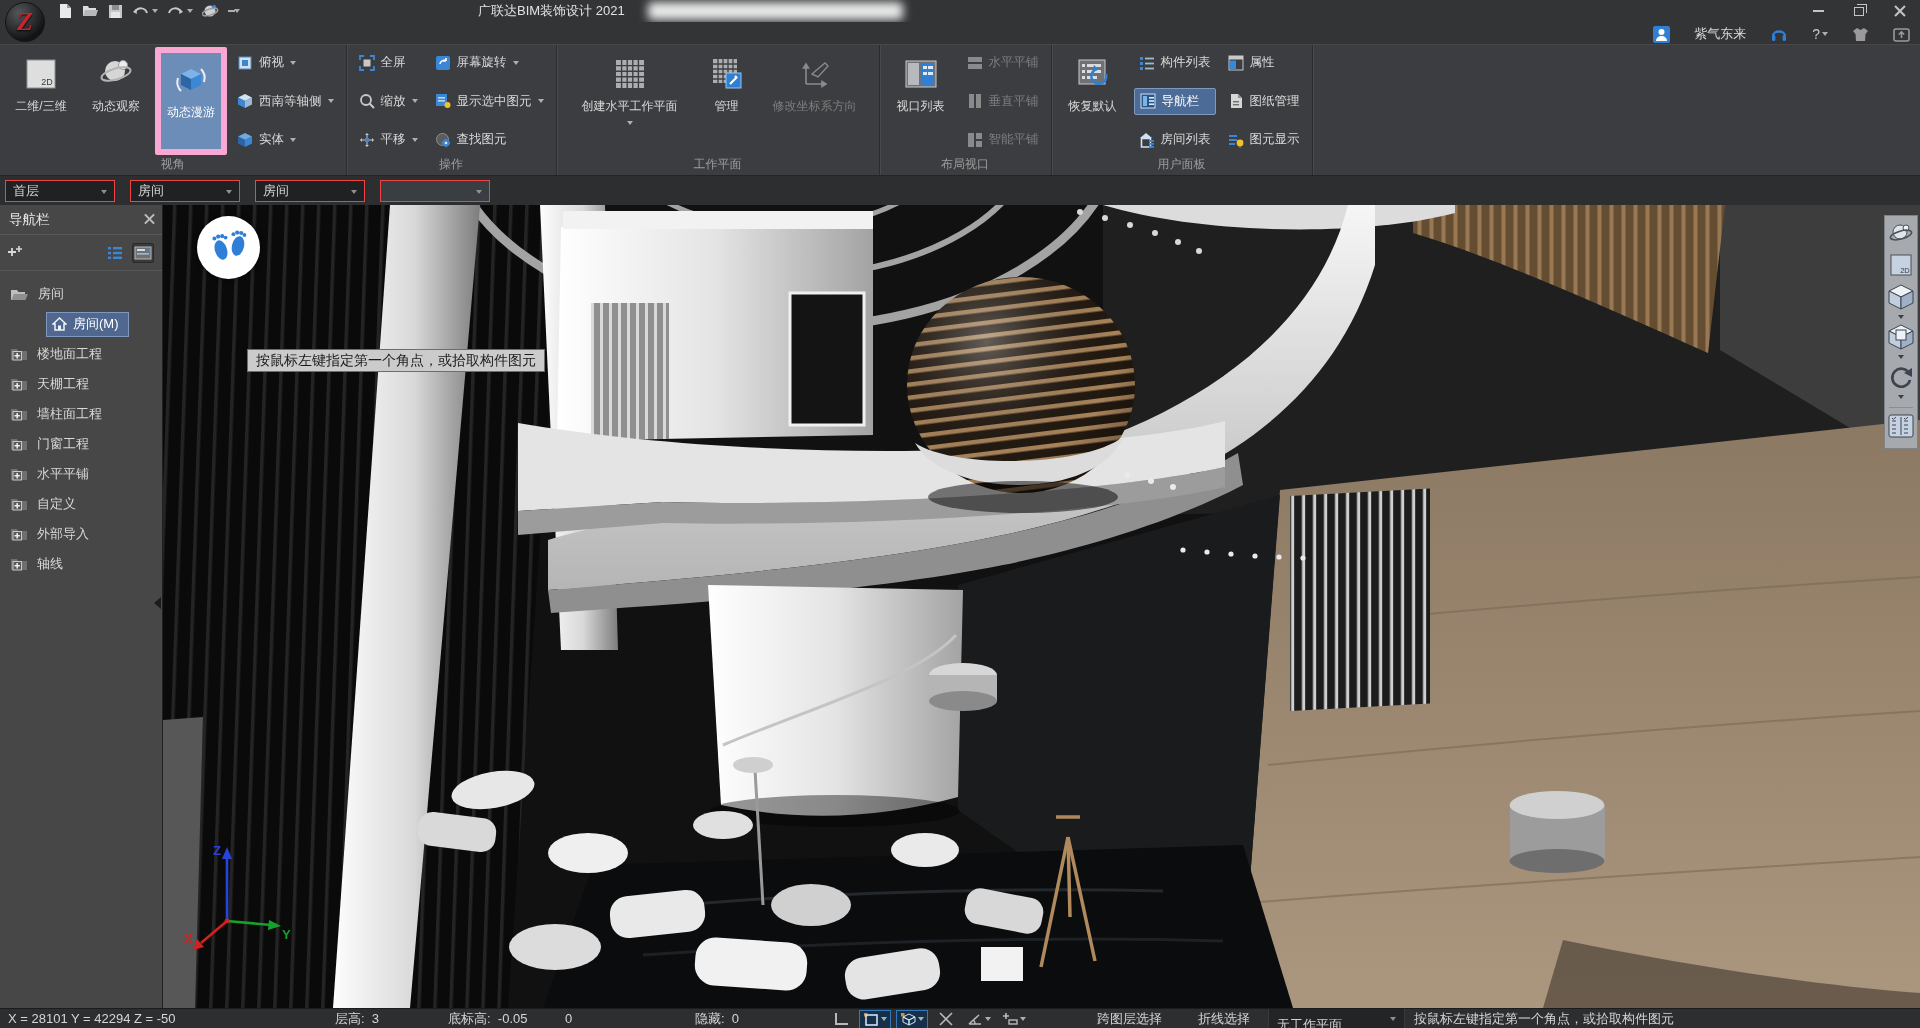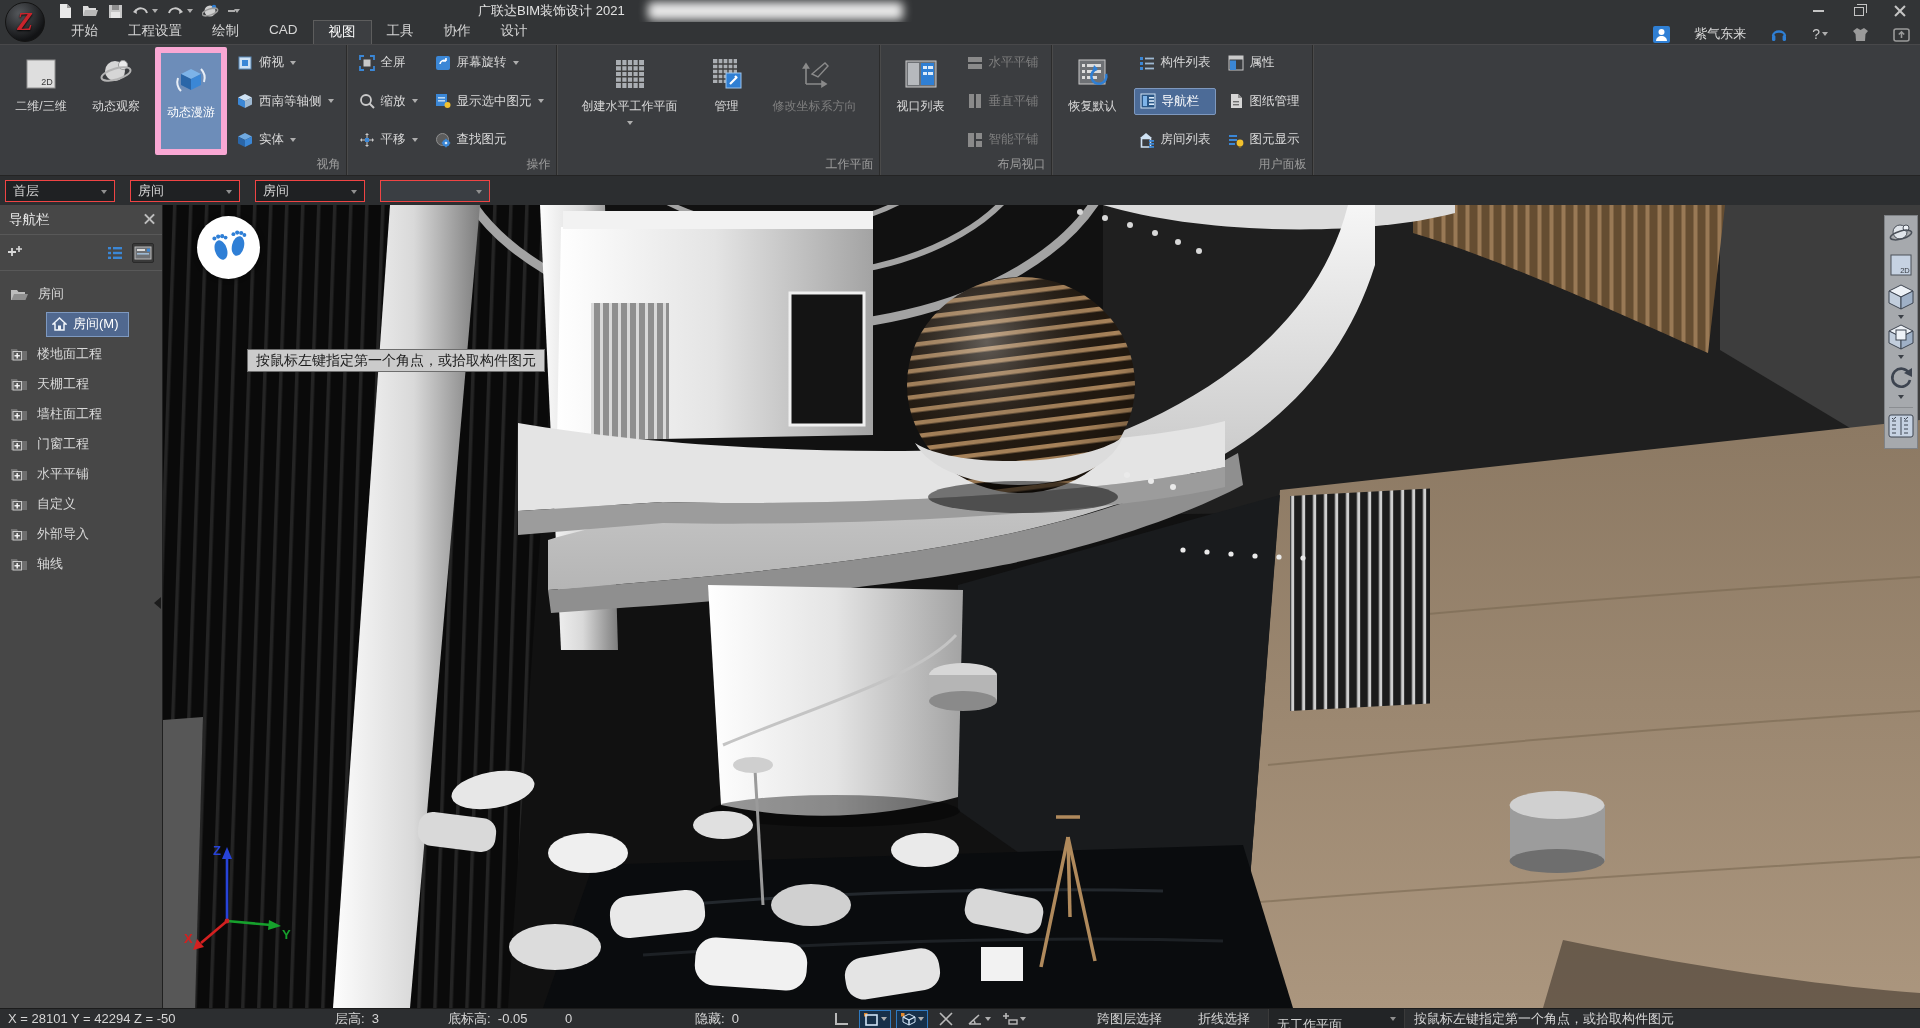--- a/index.html
+++ b/index.html
@@ -29,21 +29,21 @@
 .tab{padding:2px 15px 3px;font-size:13.5px;color:#d6d6d6}
 .tab.active{background:#3c3e41;border:1px solid #5d5d5d;border-bottom:none;color:#fff}
 .account{position:absolute;right:10px;bottom:1px;display:flex;align-items:center;gap:24px}
 .acct-name{font-size:13px;color:#d9d9d9}
 .help{font-size:14px;color:#c9c9c9;display:flex;align-items:center;gap:2px}
 
 
 .ribbon{height:131px;background:#3b3d40;display:flex;flex:none;border-top:1px solid #48484a}
 .rgroup{display:flex;flex-direction:column;border-right:1px solid #2b2b2b;box-shadow:1px 0 0 #4a4a4a;padding:2px 5px 0}
 .rbody{flex:1;display:flex;align-items:stretch;gap:3px}
-.rlabel{height:20px;line-height:18px;text-align:right;font-size:12px;color:#9d9d9d}
+.rlabel{height:20px;line-height:18px;text-align:center;font-size:12px;color:#9d9d9d}
 .rfill{flex:1}
 .bigbtn{width:72px;display:flex;flex-direction:column;align-items:center;padding-top:9px;gap:7px;border-radius:2px}
 .bigbtn .blabel{font-size:12px;color:#dadada;text-align:center;line-height:14px;white-space:nowrap}
 .bigbtn.wide{width:136px}
 .bigbtn.midwide{width:118px}
 .bigbtn.narrow{width:52px}
 .bigbtn.sel{background:#6d8db9;border:6px solid #f9a8d4}
 .bigbtn.sel .blabel{color:#fff}
 .bigbtn.disabled .blabel{color:#7e7e7e}
 .mstack{display:flex;flex-direction:column;justify-content:space-between;gap:6px;padding:2px}
@@ -162,30 +162,20 @@
     <div class="title">广联达BIM装饰设计 2021</div>
     <div class="redacted"></div>
     <div class="wincontrols">
       <span class="win-min"></span>
       <span class="win-restore"></span>
       <span class="win-close"></span>
     </div>
   </div>
 
   <div class="tabrow">
-    <div class="tabs">
-      <span class="tab">开始</span>
-      <span class="tab">工程设置</span>
-      <span class="tab">绘制</span>
-      <span class="tab">CAD</span>
-      <span class="tab active">视图</span>
-      <span class="tab">工具</span>
-      <span class="tab">协作</span>
-      <span class="tab">设计</span>
-    </div>
     <div class="account">
       <svg width="17" height="17" viewBox="0 0 17 17">
           <rect x="0" y="0" width="17" height="17" rx="2" fill="#2f7fd4"></rect>
           <circle cx="8.5" cy="6" r="3" fill="#fff"></circle>
           <path d="M3 15c0-3 2.5-5 5.5-5s5.5 2 5.5 5z" fill="#fff"></path>
         </svg>
       <span class="acct-name">紫气东来</span>
       <svg width="18" height="17" viewBox="0 0 18 17">
           <path d="M3 10 C3 4 15 4 15 10" stroke="#2f7fd4" stroke-width="2.4" fill="none"></path>
           <rect x="2" y="9" width="3.4" height="6" rx="1.6" fill="#2f7fd4"></rect>

